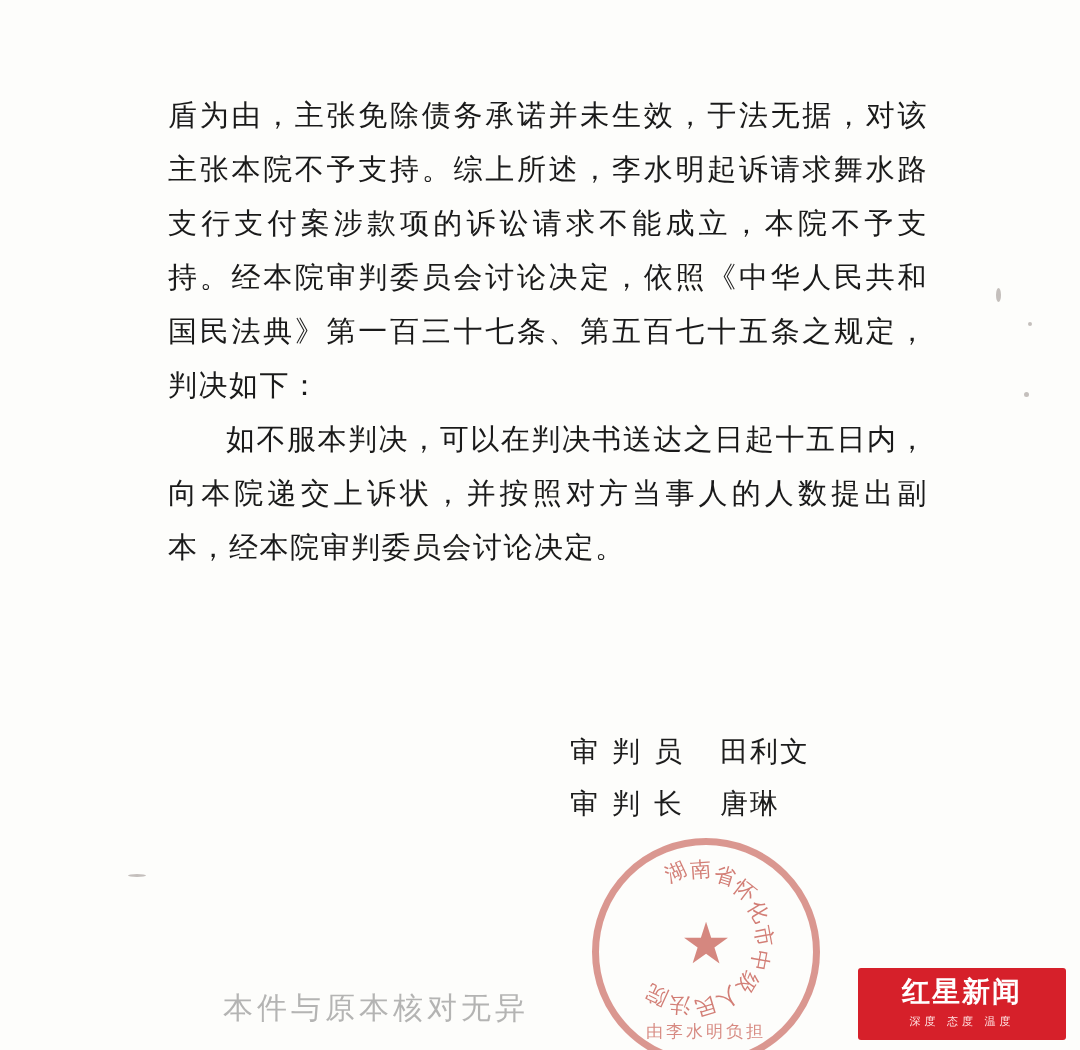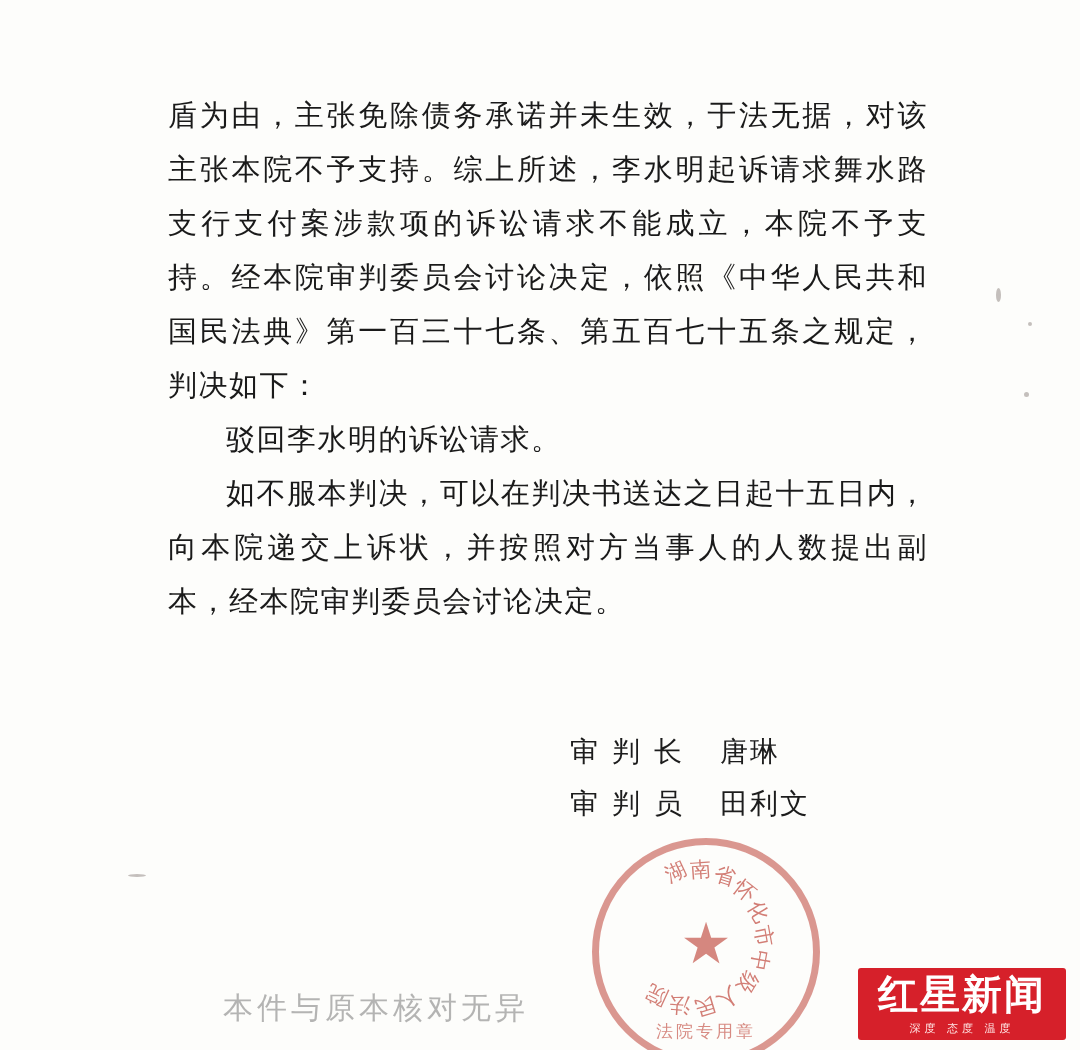--- a/index.html
+++ b/index.html
@@ -150,23 +150,23 @@
     height: 72px;
     background: #d6202a;
     border-radius: 3px;
     display: flex;
     flex-direction: column;
     align-items: center;
     justify-content: center;
     color: #ffffff;
   }
   .logo-main {
-    font-size: 40px;
+    font-size: 28px;
     letter-spacing: 2px;
-    font-family: Liberation Sans, sans-serif;
+    font-family: Liberation Mono, monospace;
     font-weight: bold;
     line-height: 1.1;
   }
   .logo-sub {
     margin-top: 5px;
     font-size: 11px;
     letter-spacing: 4px;
     font-family: "DejaVu Sans", "Liberation Sans", sans-serif;
     color: #ffe3e3;
   }
@@ -177,51 +177,50 @@
     border-radius: 50%;
   }
 </style>
 </head>
 <body>
 
 <div class="page">
 
   <div class="doc-body">
     <p class="para">盾为由，主张免除债务承诺并未生效，于法无据，对该主张本院不予支持。综上所述，李水明起诉请求舞水路支行支付案涉款项的诉讼请求不能成立，本院不予支持。经本院审判委员会讨论决定，依照《中华人民共和国民法典》第一百三十七条、第五百七十五条之规定，判决如下：</p>
-    <p class="para indent">驳回李水明的诉讼请求。</p>
     <p class="para indent">如不服本判决，可以在判决书送达之日起十五日内，向本院递交上诉状，并按照对方当事人的人数提出副本，经本院审判委员会讨论决定。</p>
   </div>
 
   <div class="signatures">
     <div class="sig-line">
-      <span class="sig-role">审判长</span><span class="sig-name">唐琳</span>
+      <span class="sig-role">审判员</span><span class="sig-name">田利文</span>
     </div>
     <div class="sig-line">
-      <span class="sig-role">审判员</span><span class="sig-name">田利文</span>
+      <span class="sig-role">审判长</span><span class="sig-name">唐琳</span>
     </div>
   </div>
 
   <div class="seal">
     <div class="seal-inner">
       <div class="seal-star">★</div>
       <div class="seal-text" id="seal-arc">
           <span style="transform: translate(-50%, -50%) translate(-34.6547px, -74.3172px) rotate(-25deg);">湖</span>
           <span style="transform: translate(-50%, -50%) translate(-5.84981px, -81.7911px) rotate(-4.09091deg);">南</span>
           <span style="transform: translate(-50%, -50%) translate(23.7255px, -78.4927px) rotate(16.8182deg);">省</span>
           <span style="transform: translate(-50%, -50%) translate(50.1761px, -64.8565px) rotate(37.7273deg);">怀</span>
           <span style="transform: translate(-50%, -50%) translate(70.0183px, -42.6784px) rotate(58.6364deg);">化</span>
           <span style="transform: translate(-50%, -50%) translate(80.6387px, -14.8793px) rotate(79.5455deg);">市</span>
           <span style="transform: translate(-50%, -50%) translate(80.6387px, 14.8793px) rotate(100.455deg);">中</span>
           <span style="transform: translate(-50%, -50%) translate(70.0183px, 42.6784px) rotate(121.364deg);">级</span>
           <span style="transform: translate(-50%, -50%) translate(50.1761px, 64.8565px) rotate(142.273deg);">人</span>
           <span style="transform: translate(-50%, -50%) translate(23.7255px, 78.4927px) rotate(163.182deg);">民</span>
           <span style="transform: translate(-50%, -50%) translate(-5.84981px, 81.7911px) rotate(184.091deg);">法</span>
           <span style="transform: translate(-50%, -50%) translate(-34.6547px, 74.3172px) rotate(205deg);">院</span>
         </div>
-      <div class="seal-bottom">法院专用章</div>
+      <div class="seal-bottom">由李水明负担</div>
     </div>
   </div>
 
 
   <div class="verify-stamp">本件与原本核对无异</div>
 
   <div class="watermark-logo">
     <div class="logo-main">红星新闻</div>
     <div class="logo-sub">深度 态度 温度</div>
   </div>

